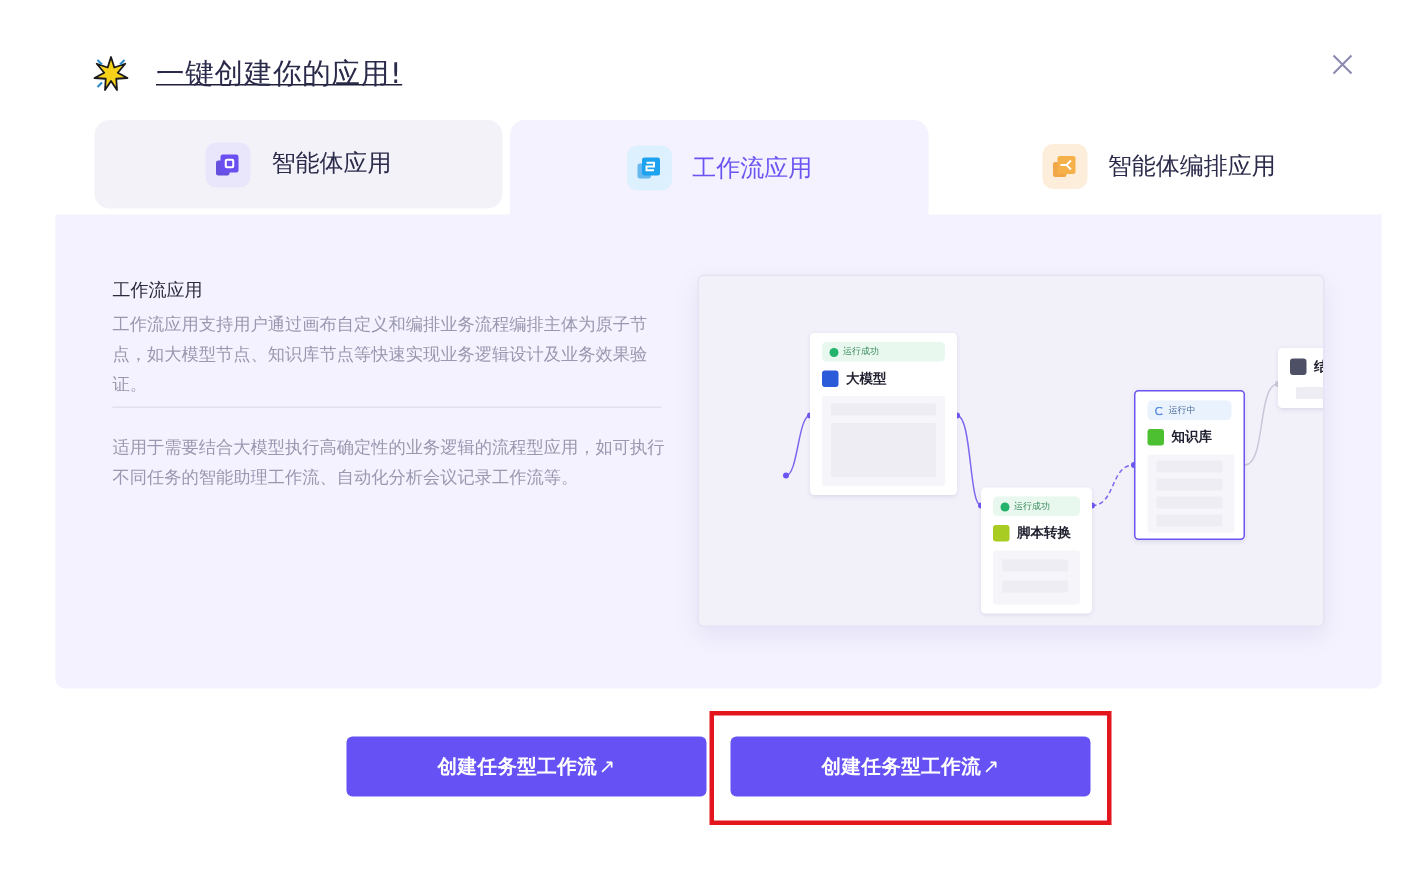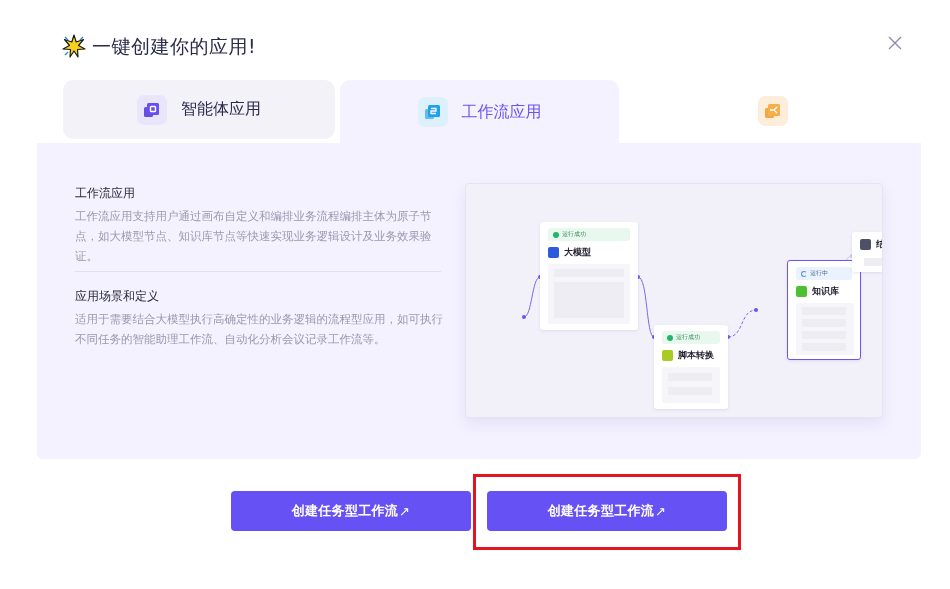--- a/index.html
+++ b/index.html
@@ -8,21 +8,21 @@
       background: #ffffff;
       font-family: "DejaVu Sans", "Liberation Sans", sans-serif;
       color: #1f1f3a;
     }
     .modal {
       position: absolute; left: 0; top: 0; width: 950px; height: 589px;
       background: #ffffff;
     }
     .title-row {
       position: absolute; left: 62px; top: 34px; height: 30px;
-      display: flex; gap: 6px;
+      display: flex; align-items: center; gap: 18px; text-decoration: underline;
     }
     .title-icon { width: 24px; height: 24px; display: inline-block; }
     .title-text {
       font-size: 19px; color: #2a2a4a; letter-spacing: 0.5px;
     }
     .close-btn {
       position: absolute; left: 884px; top: 32px; width: 22px; height: 22px;
       display: flex; align-items: center; justify-content: center; cursor: pointer;
     }
 
@@ -58,21 +58,21 @@
     .preview {
       position: absolute; left: 428px; top: 40px; width: 418px; height: 235px;
       background: #f2f1fa; border: 1px solid #e6e4f2; border-radius: 4px;
       box-shadow: 0 6px 14px rgba(140, 130, 200, 0.15);
       overflow: hidden;
     }
     .node {
       position: absolute; background: #ffffff; border-radius: 3px;
       box-shadow: 0 1px 3px rgba(120,120,160,0.18);
     }
-    .node.active { border: 1.5px solid #6a55f2; margin-left: 31px; }
+    .node.active { border: 1.5px solid #6a55f2; }
     .badge {
       position: absolute; left: 8px; right: 8px; top: 6px; height: 13px;
       background: #e8f8ef; border-radius: 3px;
       display: flex; align-items: center; gap: 3px; padding-left: 5px;
       font-size: 6px; color: #3a8a5a;
     }
     .badge.running { background: #eaf2fd; color: #4a6b9a; }
     .badge-dot { width: 6px; height: 6px; border-radius: 50%; background: #23b36b; }
     .badge-spin { width: 6px; height: 6px; border-radius: 50%; border: 1px solid #5b8fe0; border-right-color: transparent; }
     .node-head {
@@ -142,30 +142,30 @@
   </div>
 
   <div class="tab tab-3">
     <span class="tab-icon-box" style="background:#fdeedb;">
       <svg width="18" height="18" viewBox="0 0 18 18">
         <rect x="1" y="6" width="9" height="10" rx="1.5" fill="#ef9a2e" opacity="0.85"></rect>
         <rect x="4" y="2" width="12" height="12" rx="1.5" fill="#f5b04a"></rect>
         <path d="M13 5 L10 8 L13 11 M10 8 H6" fill="none" stroke="#fff" stroke-width="1.3"></path>
       </svg>
     </span>
+    <span class="tab-label">智能体编排应用</span>
   </div>
 
   <div class="panel">
     <div class="section" style="top:42px;">
       <div class="sec-title">工作流应用</div>
       <div class="sec-body">工作流应用支持用户通过画布自定义和编排业务流程编排主体为原子节点，如大模型节点、知识库节点等快速实现业务逻辑设计及业务效果验证。</div>
     </div>
     <div class="divider"></div>
     <div class="section" style="top:145px;">
-      <div class="sec-title">应用场景和定义</div>
       <div class="sec-body">适用于需要结合大模型执行高确定性的业务逻辑的流程型应用，如可执行不同任务的智能助理工作流、自动化分析会议记录工作流等。</div>
     </div>
 
     <div class="preview">
       <svg style="position:absolute;left:0;top:0;" width="418" height="235">
         <path d="M58 133 C66 133 66 93 74 93" fill="none" stroke="#7b68ee" stroke-width="1"></path>
         <circle cx="58" cy="133" r="2" fill="#6a55f2"></circle>
         <circle cx="74" cy="93" r="2" fill="#6a55f2"></circle>
         <path d="M172 93 C182 93 180 153 188 153" fill="none" stroke="#7b68ee" stroke-width="1"></path>
         <circle cx="172" cy="93" r="2" fill="#6a55f2"></circle>

